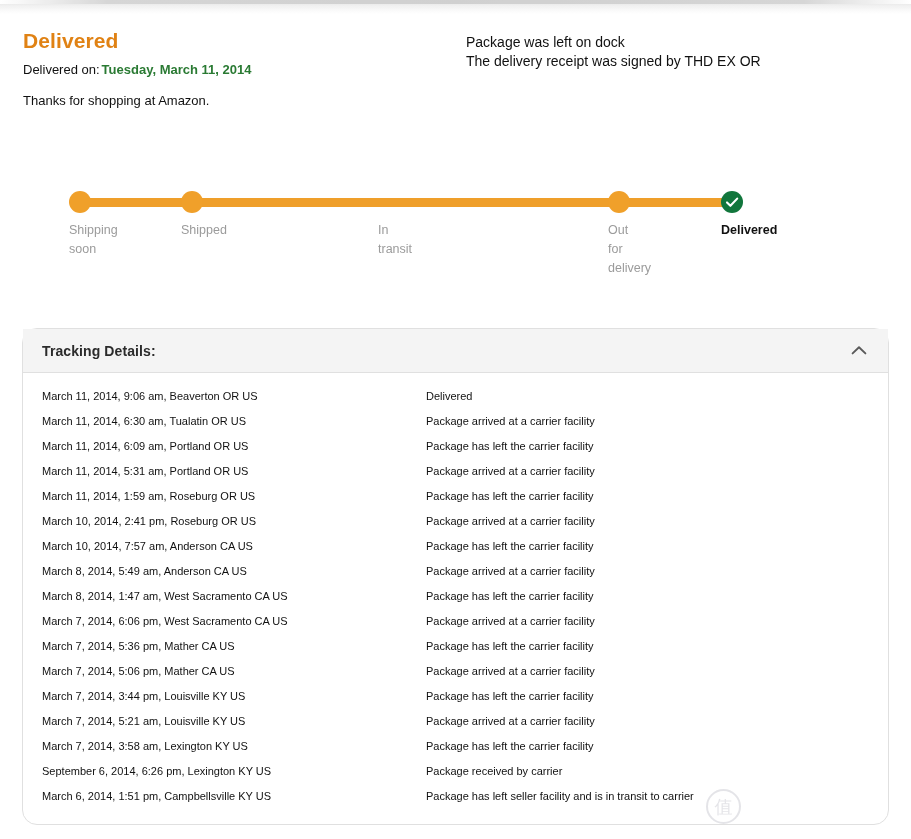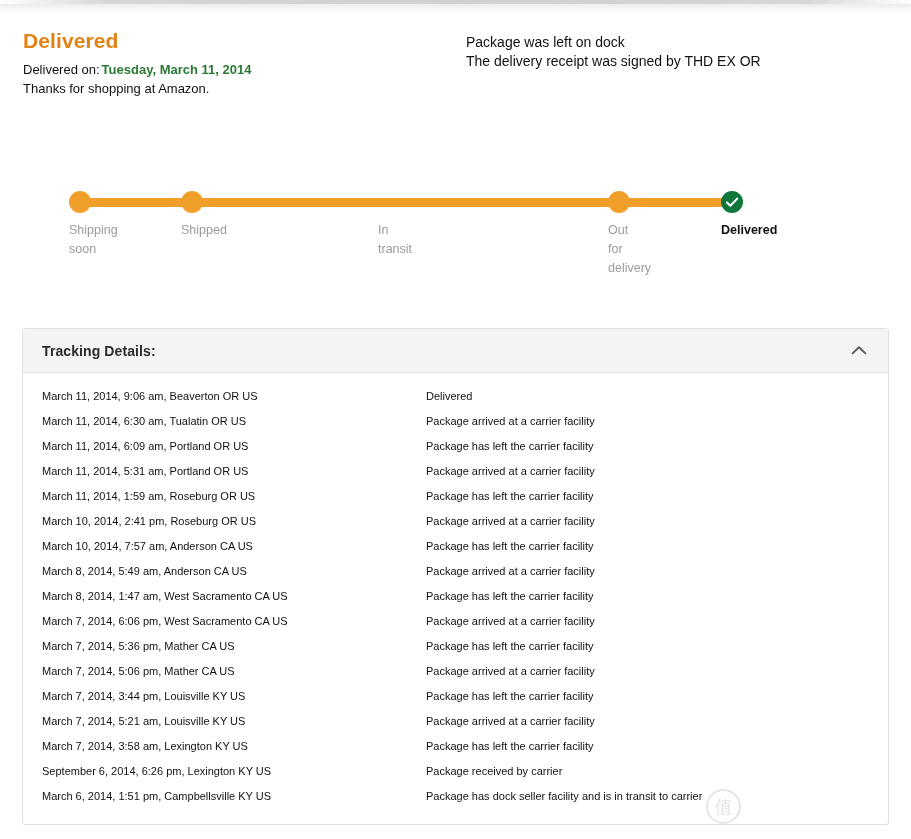--- a/index.html
+++ b/index.html
@@ -58,21 +58,21 @@
   .delivered-on-label { color: #111111; }
   .delivered-on-date {
     color: #2a7a33;
     font-weight: bold;
     margin-left: 2px;
   }
   .thanks-line {
     font-size: 13px;
     line-height: 19px;
     color: #111111;
-    margin-top: 0;
+    margin-top: 12px;
   }
 
   .header-notes {
     position: absolute;
     top: 33px;
     left: 466px;
     width: 430px;
   }
   .header-notes .note {
     font-size: 14px;
@@ -135,21 +135,21 @@
     width: 110px;
   }
 
   
   .panel {
     position: absolute;
     top: 328px;
     left: 22px;
     width: 867px;
     border: 1px solid #e0e0e0;
-    border-radius: 3px;
+    border-radius: 15px;
     background: #ffffff;
     box-sizing: border-box;
   }
   .panel-header {
     height: 44px;
     background: #f4f4f4;
     border-bottom: 1px solid #e0e0e0;
     display: flex;
     align-items: center;
     justify-content: space-between;
@@ -346,20 +346,20 @@
     <div class="track-row">
       <span class="track-date">March 7, 2014, 3:58 am, Lexington KY US</span>
       <span class="track-status">Package has left the carrier facility</span>
     </div>
     <div class="track-row">
       <span class="track-date">September 6, 2014, 6:26 pm, Lexington KY US</span>
       <span class="track-status">Package received by carrier</span>
     </div>
     <div class="track-row">
       <span class="track-date">March 6, 2014, 1:51 pm, Campbellsville KY US</span>
-      <span class="track-status">Package has dock seller facility and is in transit to carrier</span>
+      <span class="track-status">Package has left seller facility and is in transit to carrier</span>
     </div>
   </div>
 </div>
 
 <div class="watermark">
   <div class="wm-circle">值</div>
 </div>
 
 </body></html>

